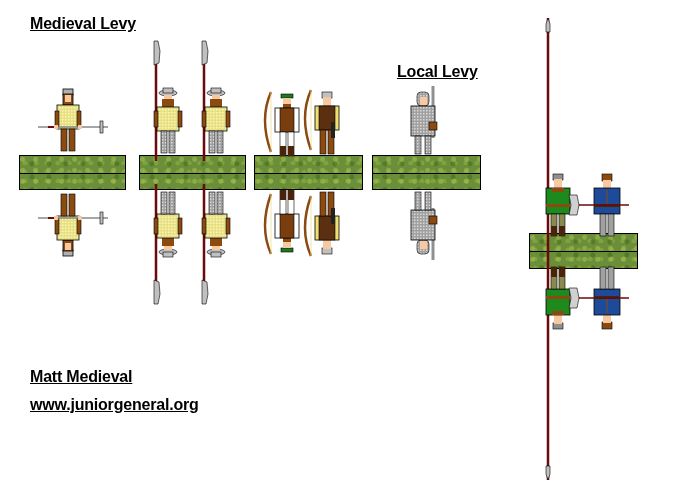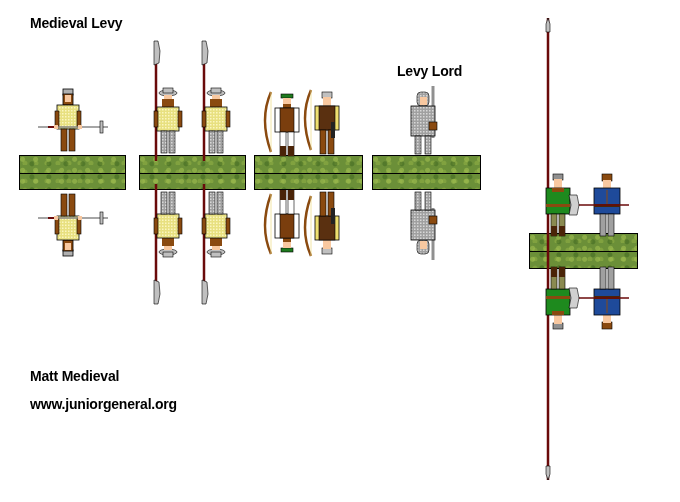--- a/index.html
+++ b/index.html
@@ -1,33 +1,33 @@
 <!DOCTYPE html>
 <html><head>
 <meta charset="utf-8">
 <style>
   html, body { margin: 0; padding: 0; background: #ffffff; }
   body { width: 680px; height: 502px; position: relative; overflow: hidden; font-family: "Liberation Sans", sans-serif; }
-  .label { position: absolute; font-weight: bold; font-size: 14px; color: #000; white-space: nowrap; letter-spacing: -0.2px; }
+  .label { position: absolute; font-weight: bold; font-size: 16px; color: #000; white-space: nowrap; letter-spacing: -0.2px; text-decoration: underline; }
   .base { position: absolute; border: 1px solid #000; box-sizing: border-box;
     background:
       radial-gradient(circle at 20% 30%, rgba(160,190,80,0.6) 0 2px, transparent 3px),
       radial-gradient(circle at 70% 60%, rgba(60,100,30,0.5) 0 2px, transparent 3px),
       radial-gradient(circle at 45% 80%, rgba(150,180,70,0.5) 0 2px, transparent 3px),
       #6b8f38;
     background-size: 13px 11px, 17px 13px, 11px 9px, auto;
   }
   .base .fold { position: absolute; left: 0; right: 0; top: 50%; height: 1px; background: #000; }
   svg.fig { position: absolute; overflow: visible; }
 </style>
 </head>
 <body>
 
 <div class="label" style="left:30px; top:15px;">Medieval Levy</div>
-<div class="label" style="left:397px; top:63px;">Levy Lord</div>
+<div class="label" style="left:397px; top:63px;">Local Levy</div>
 <div class="label" style="left:30px; top:368px;">Matt Medieval</div>
 <div class="label" style="left:30px; top:396px;text-align:center;">www.juniorgeneral.org</div>
 
 <div class="base" style="left:19px; top:155px; width:107px; height:35px;">
     <div class="fold"></div>
   </div>
 <div class="base" style="left:139px; top:155px; width:107px; height:35px;">
     <div class="fold"></div>
   </div>
 <div class="base" style="left:254px; top:155px; width:109px; height:35px;">

